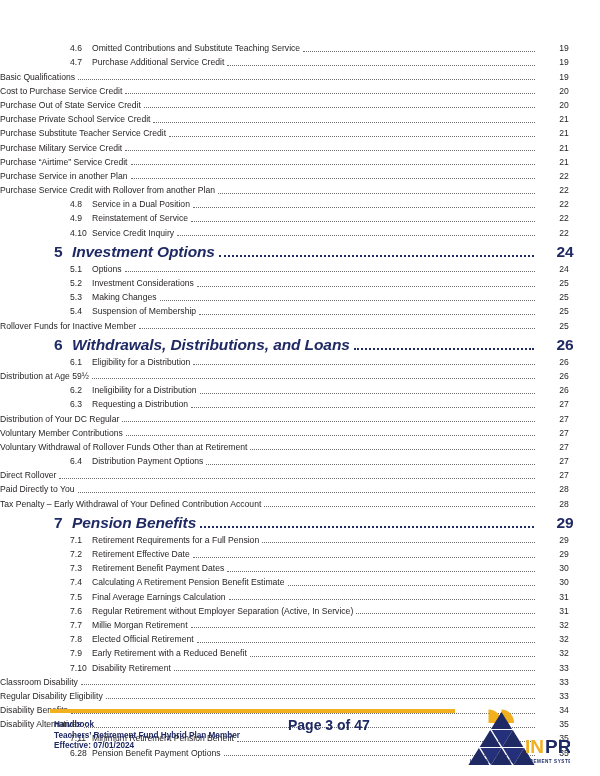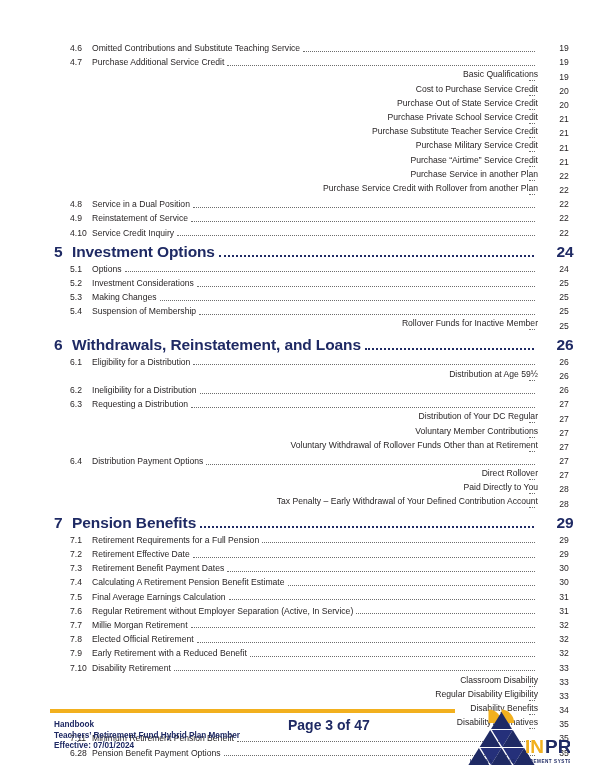--- a/index.html
+++ b/index.html
@@ -76,41 +76,40 @@
   .lvl2 .label { flex: 0 0 auto; white-space: nowrap; }
   .lvl2 .leader { border-bottom-color: #6d6d6d; margin-bottom: 2.5px; }
   .lvl2 .pageno { font-size: 8.6px; }
 
   
   .lvl3 {
     height: 14.2px;
     font-size: 8.6px;
     line-height: 12px;
     color: #231f20;
-    flex-direction: column;
   }
   .lvl3 .label { flex: 0 0 auto; white-space: nowrap; }
   .lvl3 .leader { border-bottom-color: #6d6d6d; margin-bottom: 2.5px; }
   .lvl3 .pageno { font-size: 8.6px; }
 
   
   .lvl1 {
     height: 22px;
     font-size: 15.5px;
     line-height: 19px;
     font-weight: bold;
     color: #1f2a64;
     padding-left: 54px;
     letter-spacing: -0.1px;
   }
   .lvl1 .num {
     width: 18px;
     flex: 0 0 18px;
   }
-  .lvl1 .label { flex: 0 0 auto; white-space: nowrap; }
+  .lvl1 .label { flex: 0 0 auto; white-space: nowrap; font-style: italic; }
   .lvl1 .leader {
     border-bottom: 2px dotted #1f2a64;
     margin: 0 4px 4px 4px;
   }
   .lvl1 .pageno {
     font-size: 15.5px;
     font-weight: bold;
     color: #1f2a64;
     padding-right: 10px;
   }
@@ -265,21 +264,21 @@
         <span class="leader"></span>
         <span class="pageno">25</span>
       </div>
       <div class="toc-row lvl3">
         <span class="label">Rollover Funds for Inactive Member</span>
         <span class="leader"></span>
         <span class="pageno">25</span>
       </div>
       <div class="toc-row lvl1">
         <span class="num">6</span>
-        <span class="label">Withdrawals, Reinstatement, and Loans</span>
+        <span class="label">Withdrawals, Distributions, and Loans</span>
         <span class="leader"></span>
         <span class="pageno">26</span>
       </div>
       <div class="toc-row lvl2">
         <span class="num">6.1</span>
         <span class="label">Eligibility for a Distribution</span>
         <span class="leader"></span>
         <span class="pageno">26</span>
       </div>
       <div class="toc-row lvl3">

